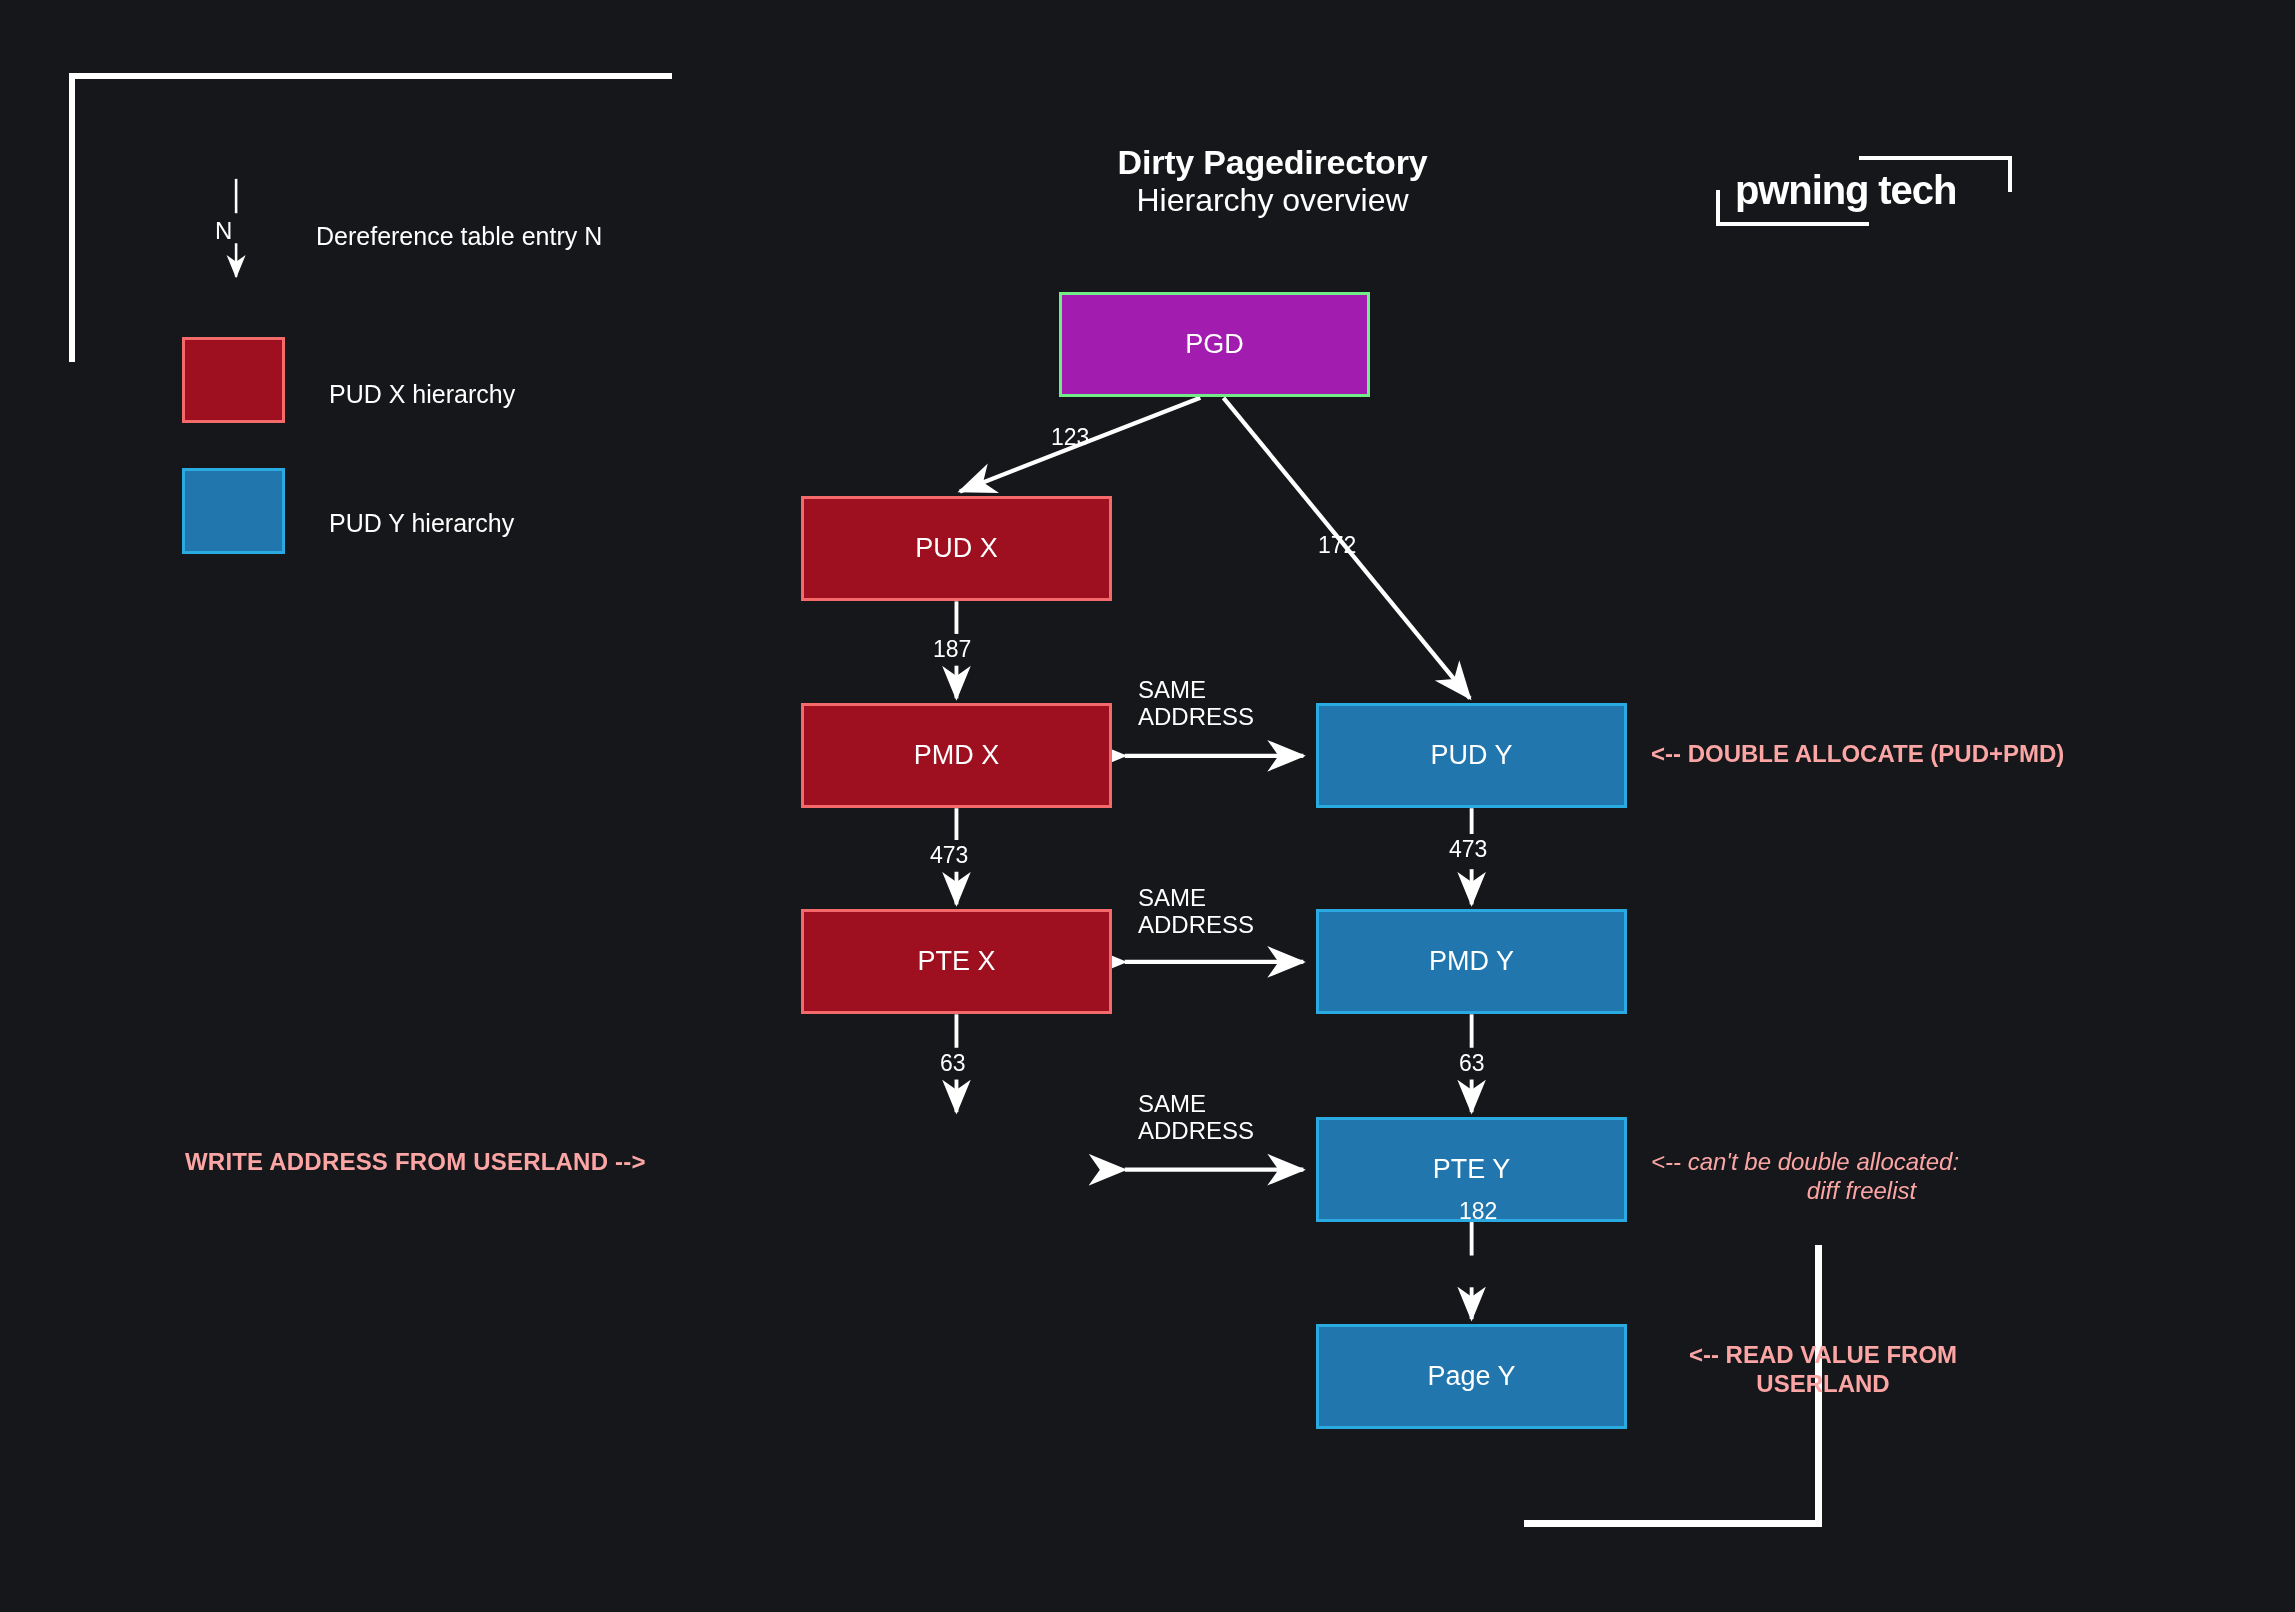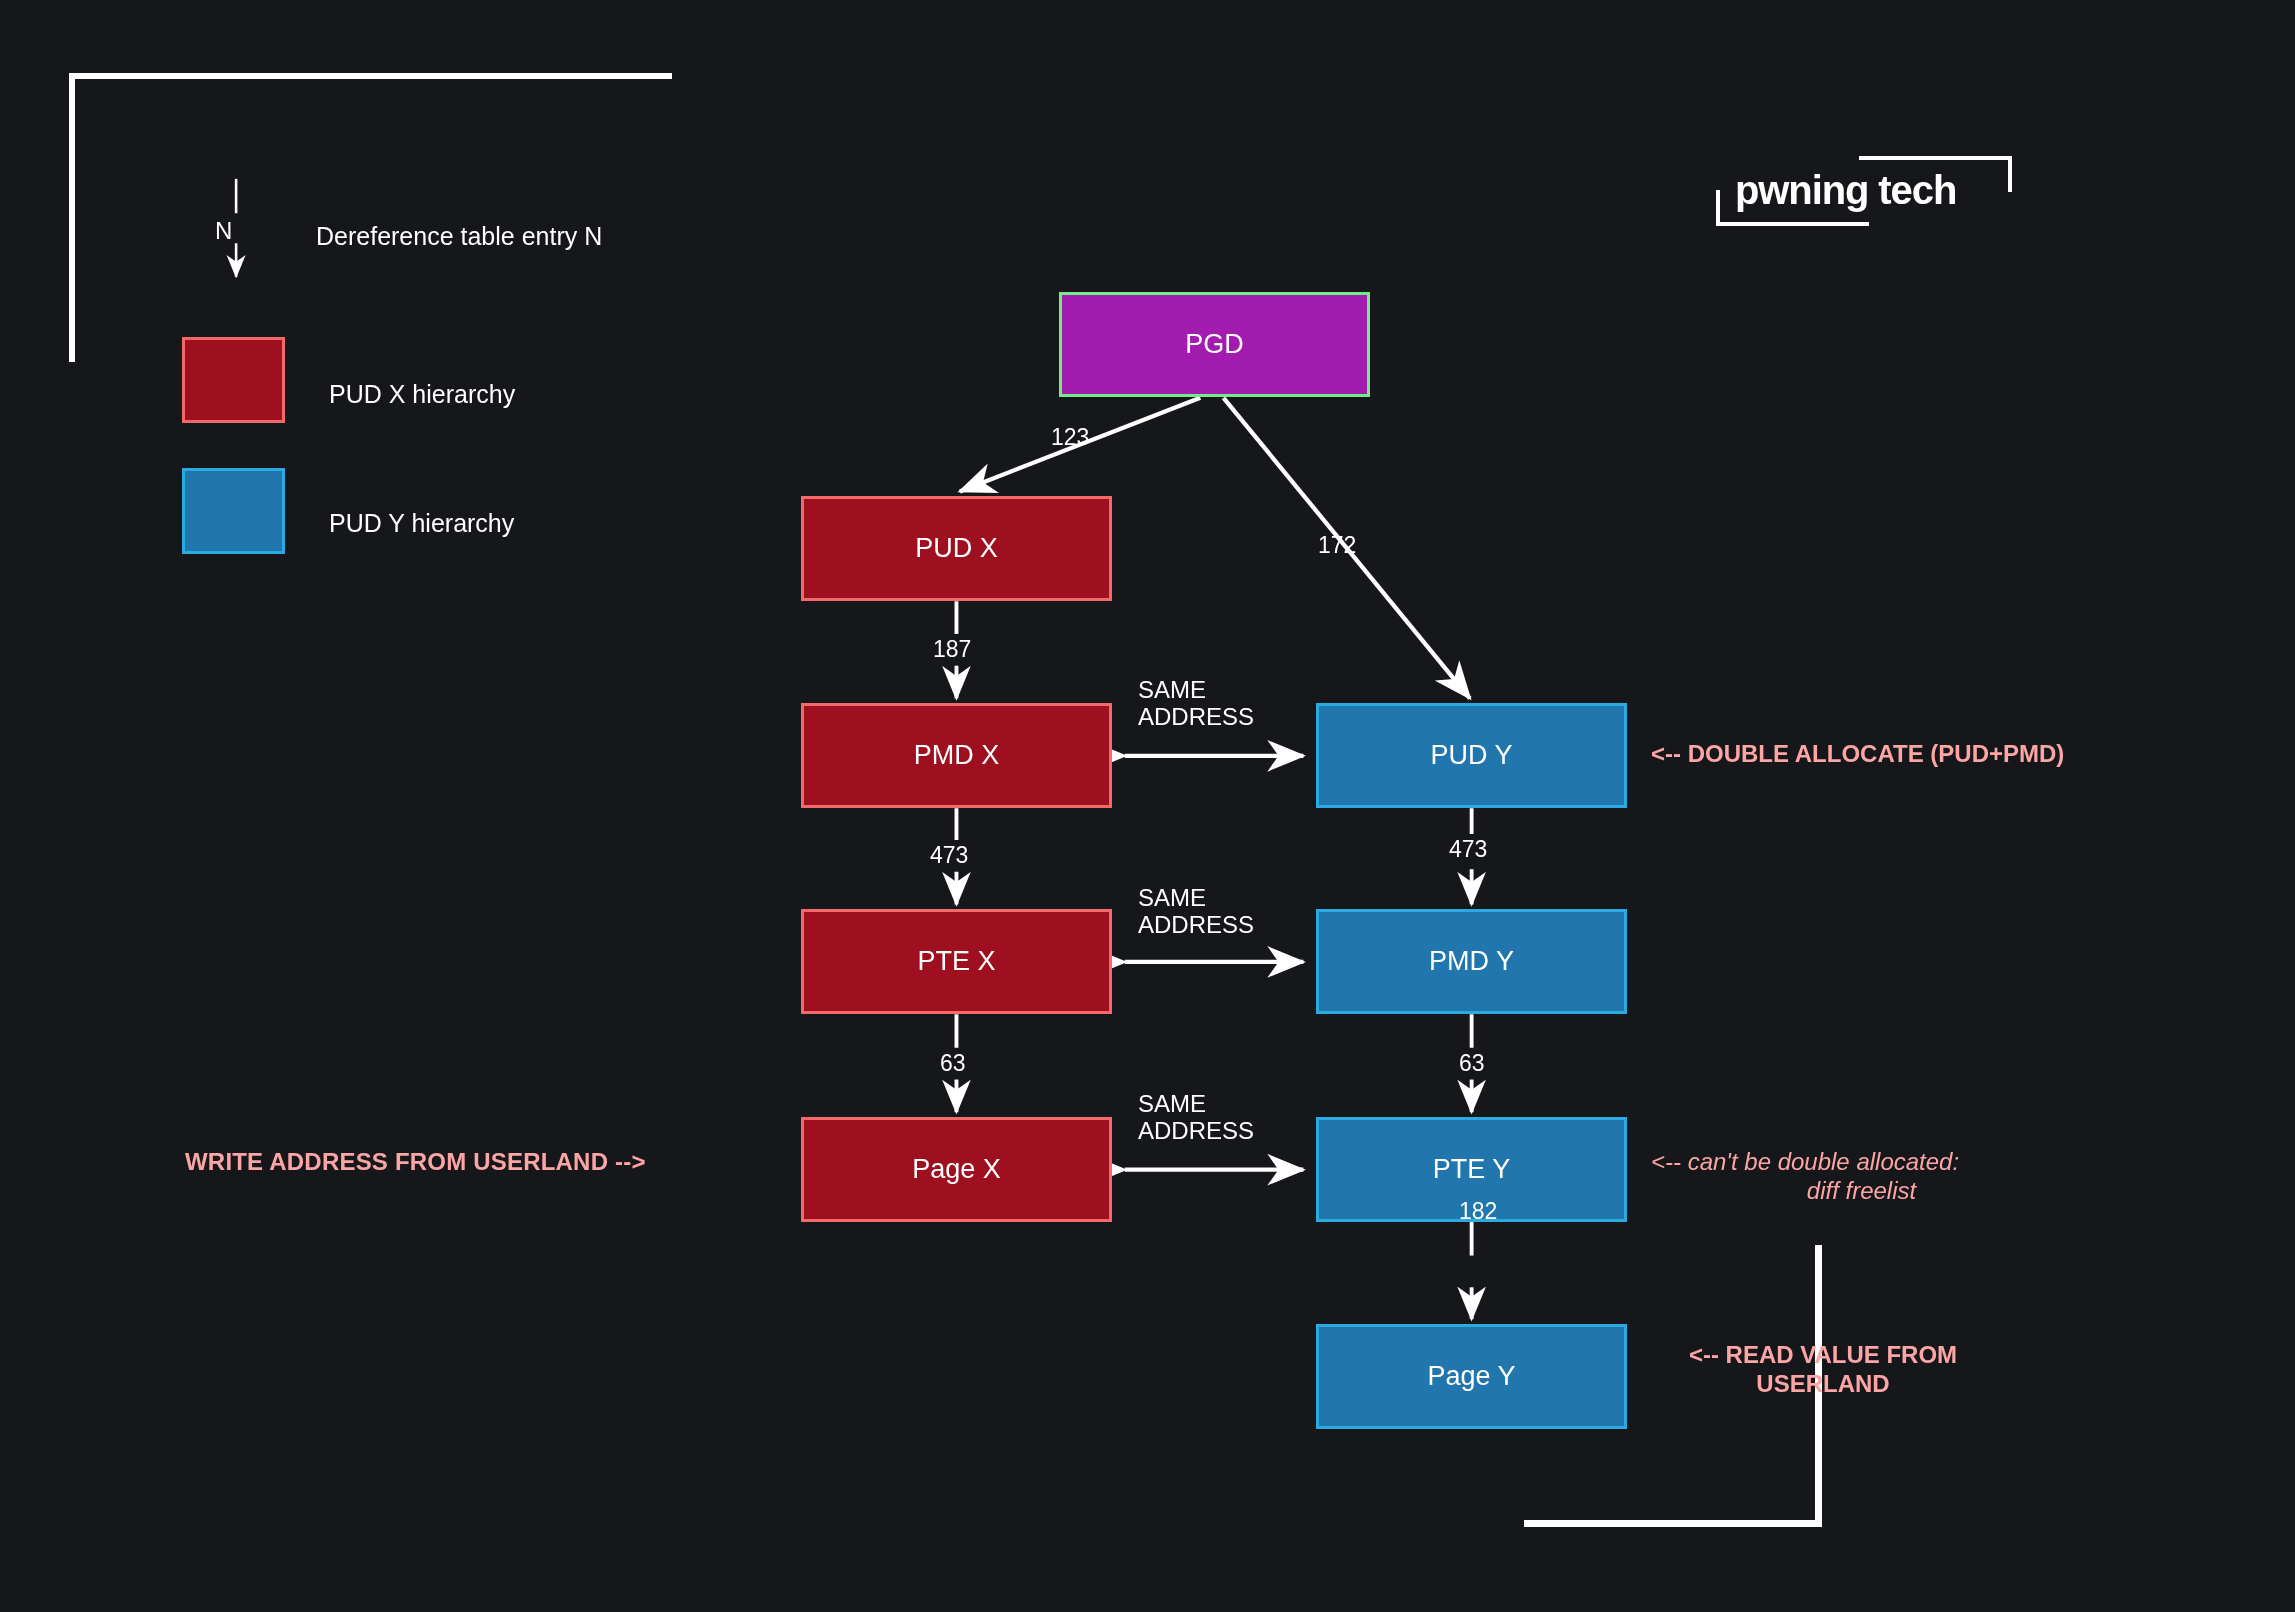--- a/index.html
+++ b/index.html
@@ -203,20 +203,24 @@
 </head>
 <body>
 
 <div id="stage">
 
   <div class="bracket-line" id="br-tl-h"></div>
   <div class="bracket-line" id="br-tl-v"></div>
   <div class="bracket-line" id="br-bl-h"></div>
   <div class="bracket-line" id="br-bl-v"></div>
 
+  <div id="title-block">
+    <div id="title-main">Dirty Pagedirectory</div>
+    <div id="title-sub">Hierarchy overview</div>
+  </div>
 
   <div id="logo">
     <div id="logo-br-tr-h"></div>
     <div id="logo-br-tr-v"></div>
     <div id="logo-br-bl-h"></div>
     <div id="logo-br-bl-v"></div>
     <div id="logo-text">pwning tech</div>
   </div>
 
   <div id="legend-arrow-label">N</div>
@@ -261,21 +265,20 @@
       <line x1="1310" y1="880" x2="1518" y2="880" marker-end="url(#ah)" marker-start="url(#ah2)" stroke-width="5"></line>
       <line x1="1310" y1="1120" x2="1518" y2="1120" marker-end="url(#ah)" marker-start="url(#ah2)" stroke-width="5"></line>
       <line x1="1310" y1="1362" x2="1518" y2="1362" marker-end="url(#ah)" marker-start="url(#ah2)" stroke-width="5"></line>
     </g>
   </svg>
 
   <div class="node green" id="node-pgd">PGD</div>
   <div class="node red" id="node-pudx">PUD X</div>
   <div class="node red" id="node-pmdx">PMD X</div>
   <div class="node red" id="node-ptex">PTE X</div>
-  <div class="node red" id="node-pagex">Page X</div>
   <div class="node blue" id="node-pudy">PUD Y</div>
   <div class="node blue" id="node-pmdy">PMD Y</div>
   <div class="node blue" id="node-ptey">PTE Y</div>
   <div class="node blue" id="node-pagey">Page Y</div>
 
   <div class="edge-label" id="lbl-123">123</div>
   <div class="edge-label" id="lbl-172">172</div>
   <div class="edge-label" id="lbl-187">187</div>
   <div class="edge-label" id="lbl-473x">473</div>
   <div class="edge-label" id="lbl-63x">63</div>

